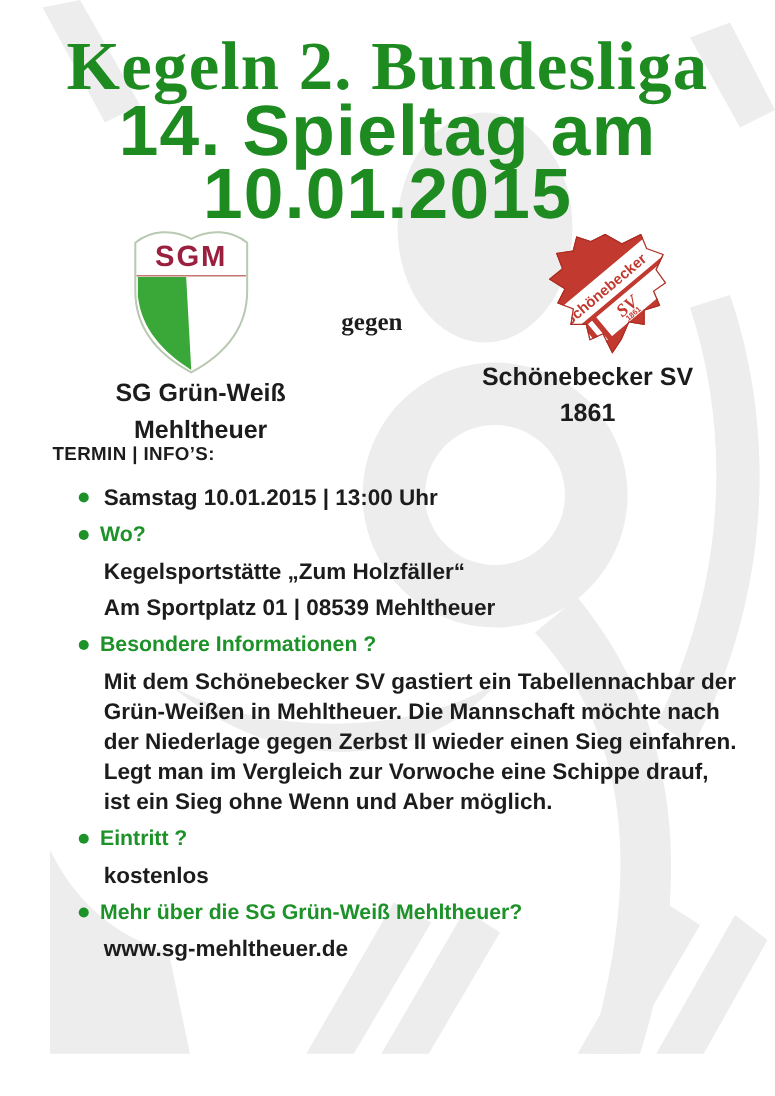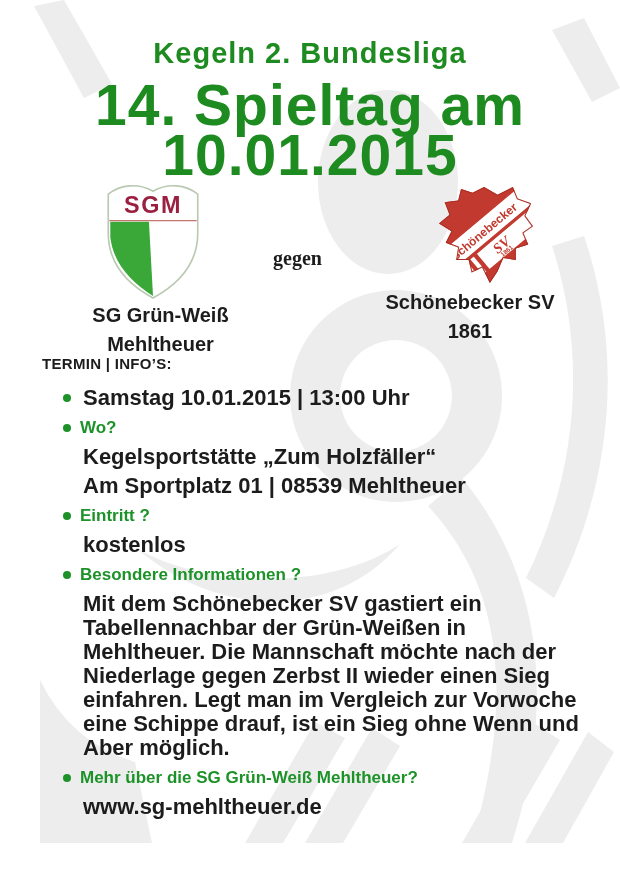--- a/index.html
+++ b/index.html
@@ -5,41 +5,41 @@
   html,body{margin:0;padding:0;background:#ffffff;}
   .page{
     position:relative;width:620px;height:877px;overflow:hidden;
     background:#ffffff;
     font-family:"Liberation Sans", sans-serif;
     font-weight:bold;
   }
   .watermark{position:absolute;left:0;top:0;width:620px;height:877px;}
 
   .title{position:absolute;left:0;top:26px;width:620px;text-align:center;color:#1e8b21;}
-  .title .t1{font-size:29px;line-height:54px;letter-spacing:1px;}
+  .title .t1{font-size:55px;line-height:54px;letter-spacing:1px;font-family:Liberation Serif, serif;}
   .title .t2{font-size:57px;line-height:50px;letter-spacing:1px;}
 
   .logo-home{position:absolute;left:102px;top:180px;}
   .logo-away{position:absolute;left:438px;top:184px;}
 
   .versus{position:absolute;left:235px;top:247px;width:125px;text-align:center;
           font-size:20px;color:#1c1c1c;font-family:Liberation Serif, serif;}
 
   .team-name{position:absolute;text-align:center;color:#1c1c1c;
              font-size:20px;line-height:29px;}
   .team-name.home{left:38px;top:282px;width:245px;margin-top:19px;}
   .team-name.away{left:355px;top:288px;width:230px;}
 
   .info{position:absolute;left:42px;top:352px;width:548px;color:#1c1c1c;}
   .info-heading{font-size:15px;line-height:24px;margin-bottom:10px;letter-spacing:0.3px;}
   .info-item{position:relative;padding-left:38px;margin-bottom:6px;}
   .info-item .bullet{position:absolute;left:21px;top:8px;width:8px;height:8px;
                      border-radius:50%;background:#1c9228;}
   .info-item .label{color:#1c9228;font-size:17px;line-height:24px;}
-  .info-item .detail{color:#1c1c1c;font-size:22px;line-height:24px;margin-top:5px;padding-left:3px;}
+  .info-item .detail{color:#1c1c1c;font-size:18px;line-height:24px;margin-top:5px;padding-left:3px;}
 </style>
 </head>
 <body>
 
 <div class="page">
 
   <svg class="watermark" viewBox="0 0 620 877" aria-hidden="true">
     <g fill="#ededed">
       <path d="M34,6 L64,0 L112,84 L84,98 Z"></path>
       <path d="M552,30 L584,18 L620,88 L592,102 Z"></path>
@@ -112,27 +112,27 @@
           <div class="detail">Samstag 10.01.2015 | 13:00 Uhr</div>
         </div>
         <div class="info-item">
           <span class="bullet"></span>
           <div class="label">Wo?</div>
           <div class="detail">Kegelsportstätte „Zum Holzfäller“</div>
           <div class="detail">Am Sportplatz 01 | 08539 Mehltheuer</div>
         </div>
         <div class="info-item">
           <span class="bullet"></span>
-          <div class="label">Eintritt ?</div>
-          <div class="detail">kostenlos</div>
+          <div class="label">Besondere Informationen ?</div>
+          <div class="detail">Mit dem Schönebecker SV gastiert ein Tabellennachbar der Grün-Weißen in Mehltheuer. Die Mannschaft möchte nach der Niederlage gegen Zerbst II wieder einen Sieg einfahren. Legt man im Vergleich zur Vorwoche eine Schippe drauf, ist ein Sieg ohne Wenn und Aber möglich.</div>
         </div>
         <div class="info-item">
           <span class="bullet"></span>
-          <div class="label">Besondere Informationen ?</div>
-          <div class="detail">Mit dem Schönebecker SV gastiert ein Tabellennachbar der Grün-Weißen in Mehltheuer. Die Mannschaft möchte nach der Niederlage gegen Zerbst II wieder einen Sieg einfahren. Legt man im Vergleich zur Vorwoche eine Schippe drauf, ist ein Sieg ohne Wenn und Aber möglich.</div>
+          <div class="label">Eintritt ?</div>
+          <div class="detail">kostenlos</div>
         </div>
         <div class="info-item">
           <span class="bullet"></span>
           <div class="label">Mehr über die SG Grün-Weiß Mehltheuer?</div>
           <div class="detail">www.sg-mehltheuer.de</div>
         </div>
       </div>
   </div>
 
 </div>

